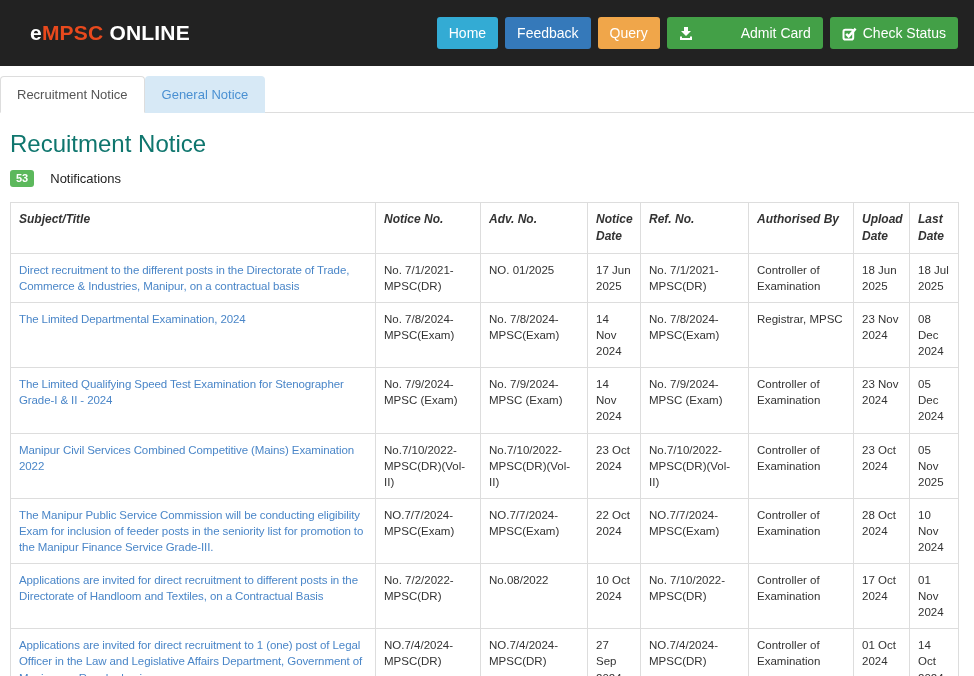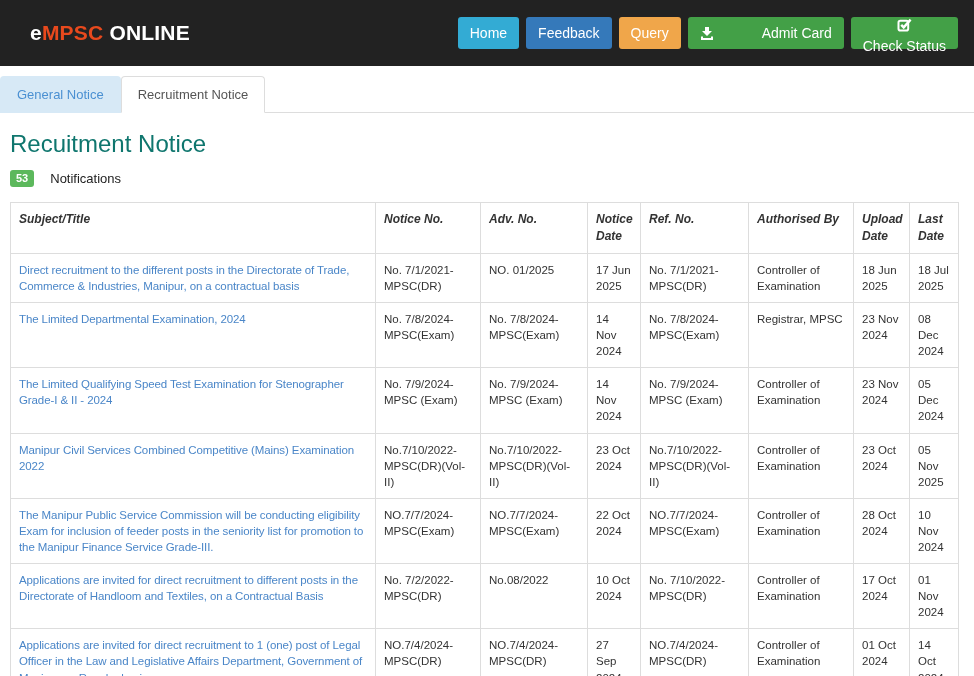--- a/index.html
+++ b/index.html
@@ -65,35 +65,35 @@
           <span>Query</span>
         </button>
         <button class="nav-btn" style="background: rgb(67, 160, 71); gap: 48px;">
           <span class="icon">
             <svg width="14" height="14" viewBox="0 0 14 14">
               <path fill="#fff" d="M5 1h4v4h3L7 10 2 5h3zM1 10.5h2V12h8v-1.5h2V14H1z"></path>
             </svg>
           </span>
           <span>Admit Card</span>
         </button>
-        <button class="nav-btn" style="background: rgb(67, 160, 71); flex-direction: column;">
+        <button class="nav-btn" style="background: rgb(67, 160, 71);">
           <span class="icon">
             <svg width="15" height="15" viewBox="0 0 15 15">
               <rect x="1.5" y="3.8" width="9.7" height="9.7" rx="1.8" fill="none" stroke="#fff" stroke-width="2"></rect>
               <path d="M4.2 7.8l2.5 2.6L13.6 2.6" fill="none" stroke="#fff" stroke-width="2.4"></path>
             </svg>
           </span>
           <span>Check Status</span>
         </button>
       </div>
   </div>
 
   <div class="tabs">
+    <div class="tab active">Recruitment Notice</div>
     <div class="tab inactive">General Notice</div>
-    <div class="tab active">Recruitment Notice</div>
   </div>
 
   <div class="content">
     <h1 class="page-title">Recuitment Notice</h1>
     <div class="badge-row">
       <span class="badge">53</span>
       <span>Notifications</span>
     </div>
 
     <table>

